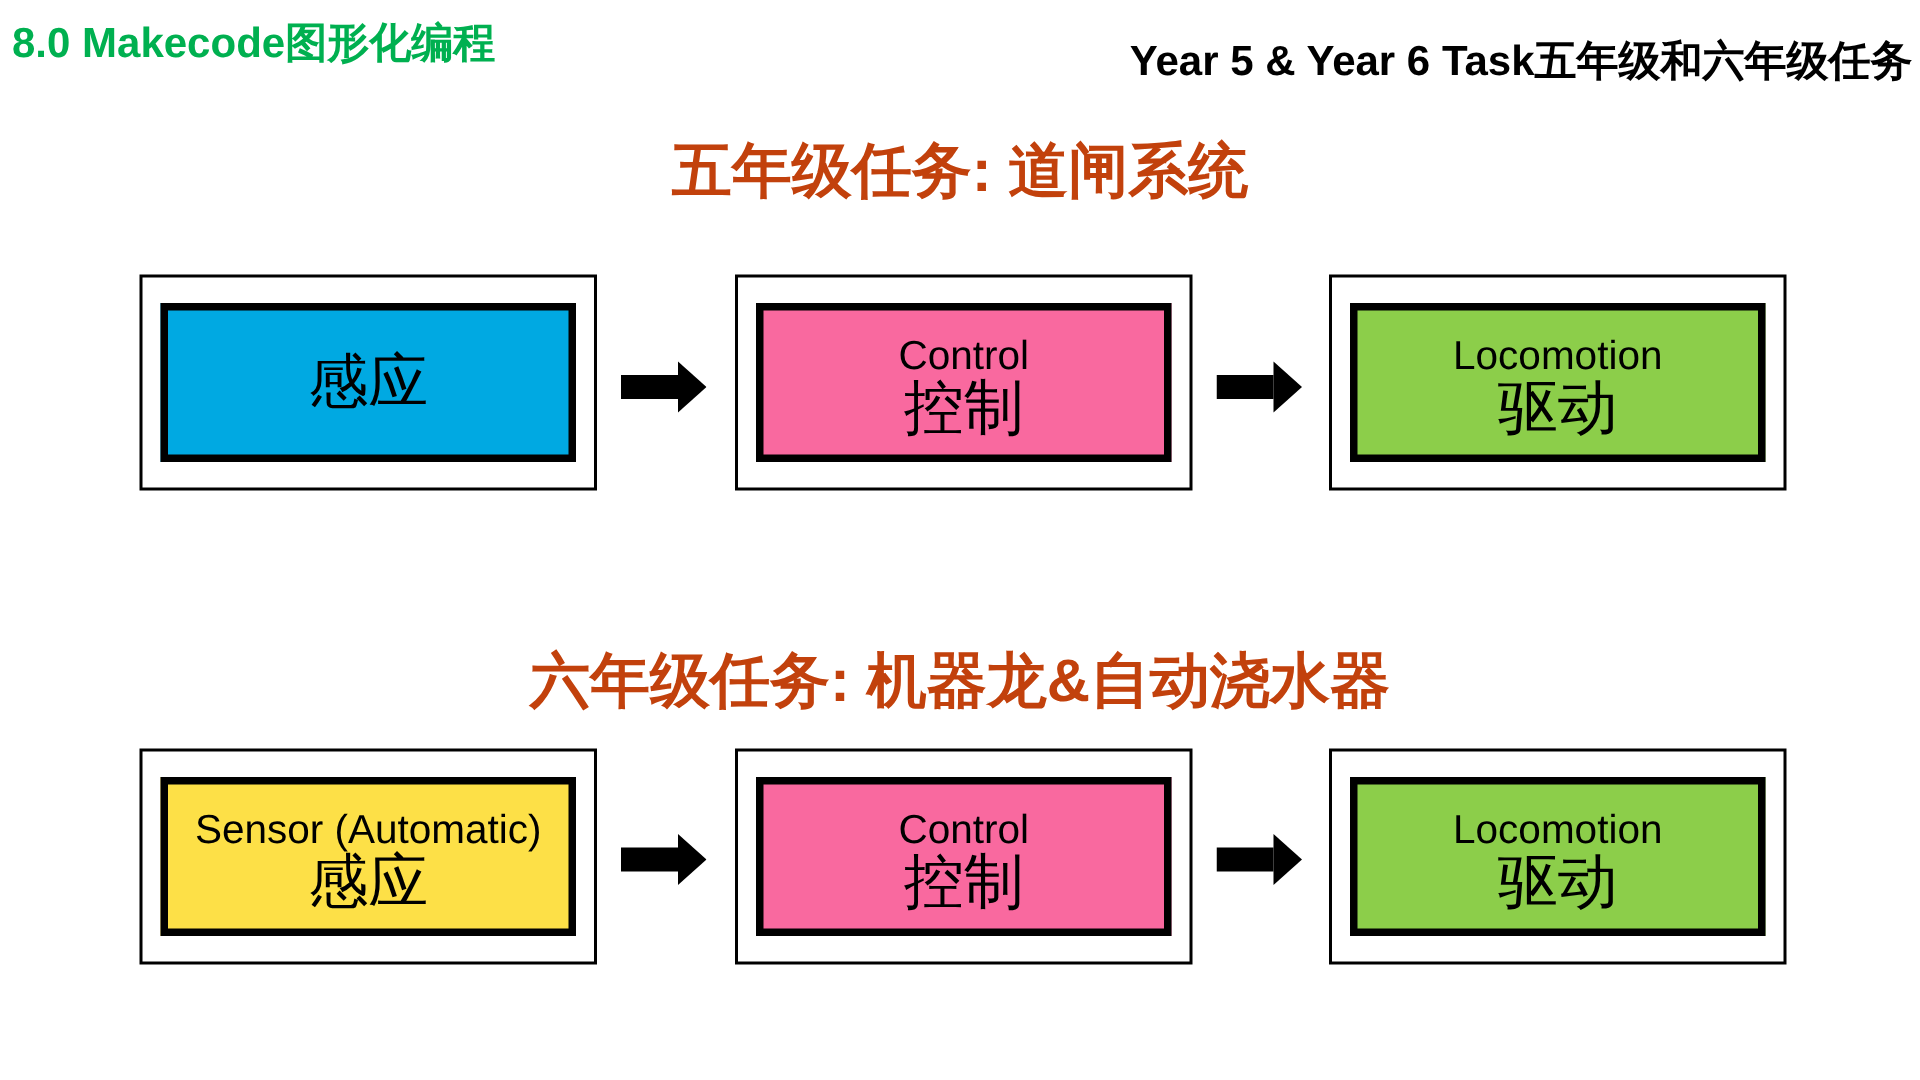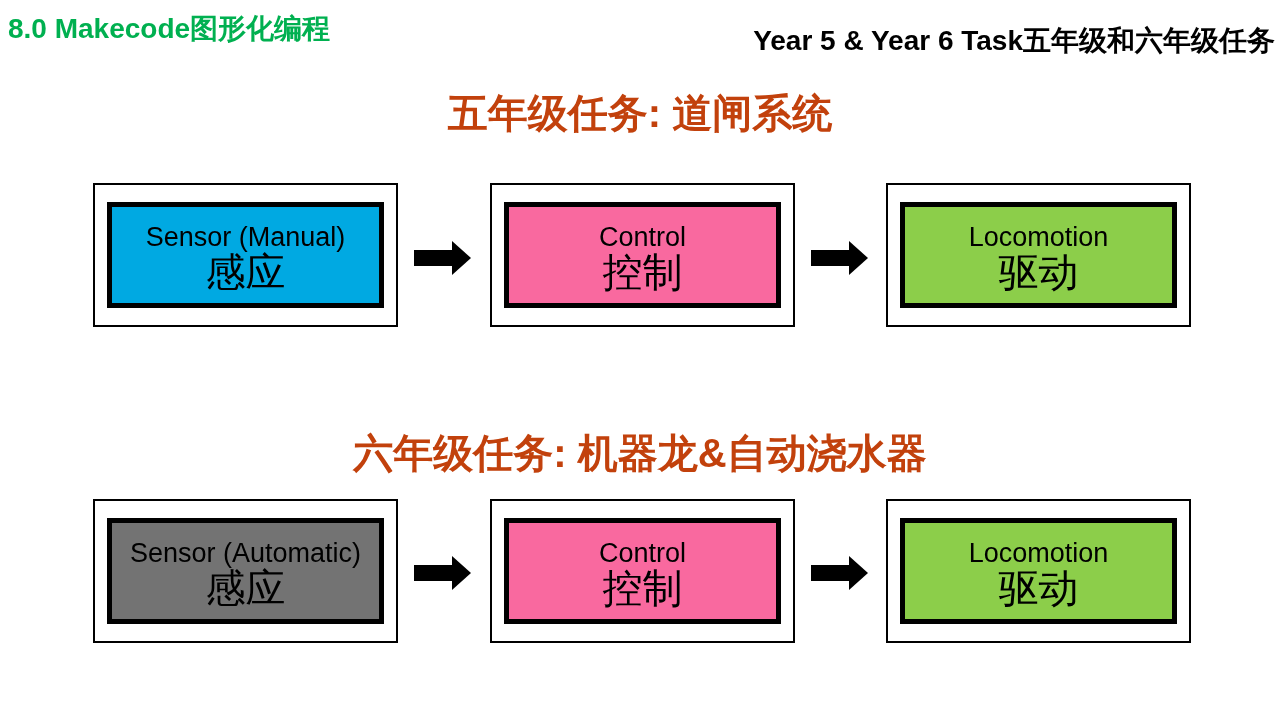--- a/index.html
+++ b/index.html
@@ -56,21 +56,20 @@
 <div class="slide">
 
   <div class="hleft" style="color: rgb(0, 176, 80);">8.0 Makecode图形化编程</div>
 
   <div class="hright" style="color: rgb(0, 0, 0);">Year 5 &amp; Year 6 Task五年级和六年级任务</div>
 
   <div class="section-title t1">五年级任务: 道闸系统</div>
 
   <div class="outer c1 r1">
     <div class="inner" style="background-color: rgb(0, 169, 226);">
-      <div class="line1">Sensor (Manual)</div>
       <div class="line2">感应</div>
     </div>
   </div>
 
   <svg class="arrow a1 ar1" viewBox="0 0 57 36" style="fill: rgb(0, 0, 0);">
     <rect x="0" y="10" width="38" height="16"></rect>
     <polygon points="38,1 57,18 38,35"></polygon>
   </svg>
 
   <div class="outer c2 r1">
@@ -88,21 +87,21 @@
   <div class="outer c3 r1">
     <div class="inner" style="background-color: rgb(140, 206, 74);">
       <div class="line1">Locomotion</div>
       <div class="line2">驱动</div>
     </div>
   </div>
 
   <div class="section-title t2">六年级任务: 机器龙&amp;自动浇水器</div>
 
   <div class="outer c1 r2">
-    <div class="inner" style="background-color: #737373;">
+    <div class="inner" style="background-color: #fde047;">
       <div class="line1">Sensor (Automatic)</div>
       <div class="line2">感应</div>
     </div>
   </div>
 
   <svg class="arrow a1 ar2" viewBox="0 0 57 36" style="fill: rgb(0, 0, 0);">
     <rect x="0" y="10" width="38" height="16"></rect>
     <polygon points="38,1 57,18 38,35"></polygon>
   </svg>
 

